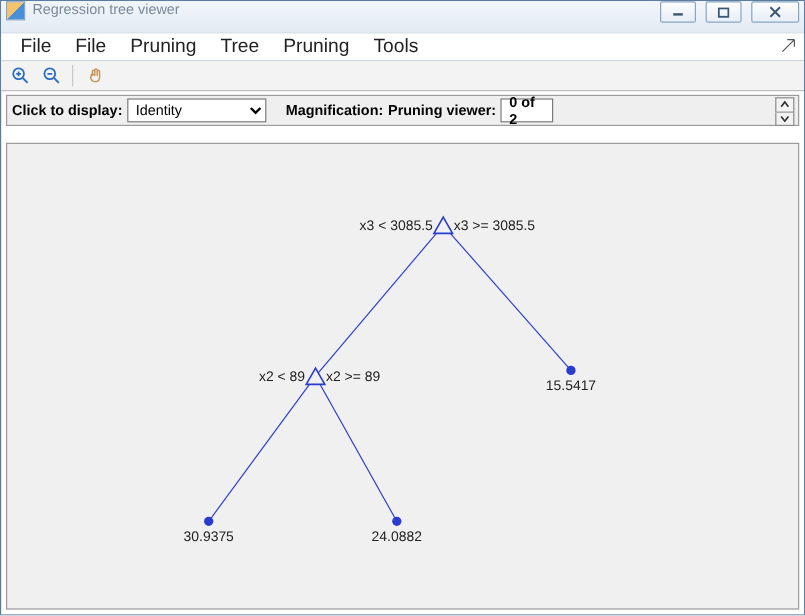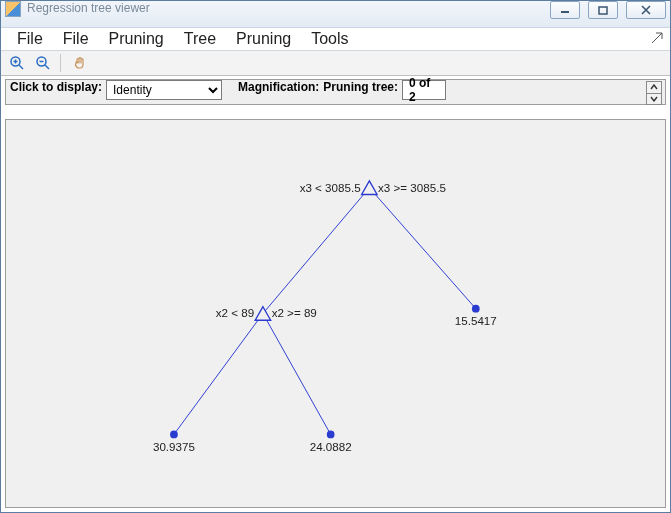--- a/index.html
+++ b/index.html
@@ -96,20 +96,21 @@
   }
   .tool-sep { width:2px; height:18px; border-left:1px solid #c9c9c9; margin:0 3px;}
 
   
   .options-bar {
     margin: 3px 4px 0 4px;
     height: 26px;
     background: #efefef;
     border: 1px solid #9c9c9c;
     display: flex;
+    align-items: center;
     padding: 0 4px;
     font-size: 12px;
     box-sizing: border-box;
     position: relative;
   }
   .options-bar .lab { font-weight: bold; margin-right: 4px; white-space:nowrap;}
   .options-bar select, .options-bar .ro-field {
     font-family: inherit; font-size: 12px;
     height: 20px;
     box-sizing: border-box;
@@ -229,21 +230,21 @@
       </svg>
     </div>
   </div>
 
   <div class="options-bar">
     <span class="lab">Click to display:</span>
     <select id="sel-display">
       <option selected="">Identity</option>
     </select>
     <span class="lab">Magnification:</span>
-    <span class="lab">Pruning tree:</span>
+    <span class="lab">Pruning viewer:</span>
     <span class="ro-field">0 of 2</span>
     <div class="prune-stepper">
       <div class="step">
         <svg width="8" height="6">
             <path d="M1 5 L4 1 L7 5" fill="none" stroke="#333" stroke-width="1.4"></path>
           </svg>
       </div>
       <div class="step">
         <svg width="8" height="6">
             <path d="M1 1 L4 5 L7 1" fill="none" stroke="#333" stroke-width="1.4"></path>

